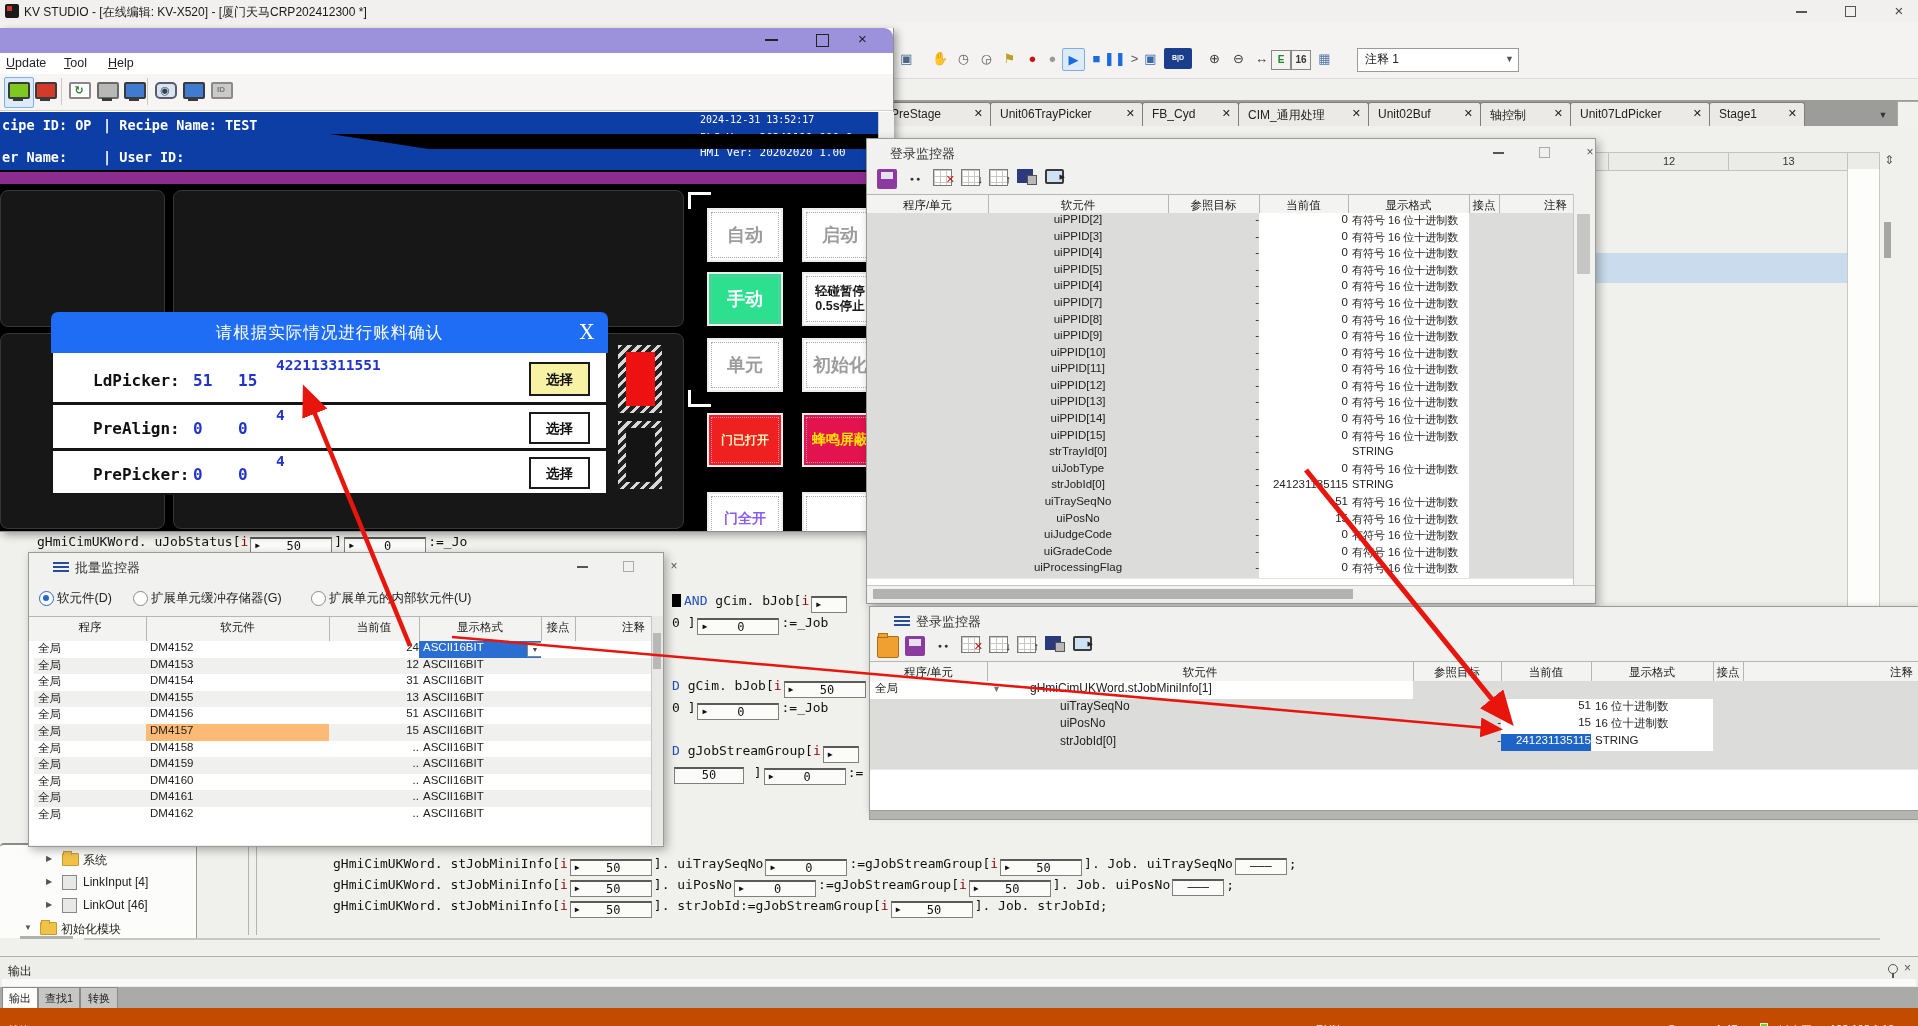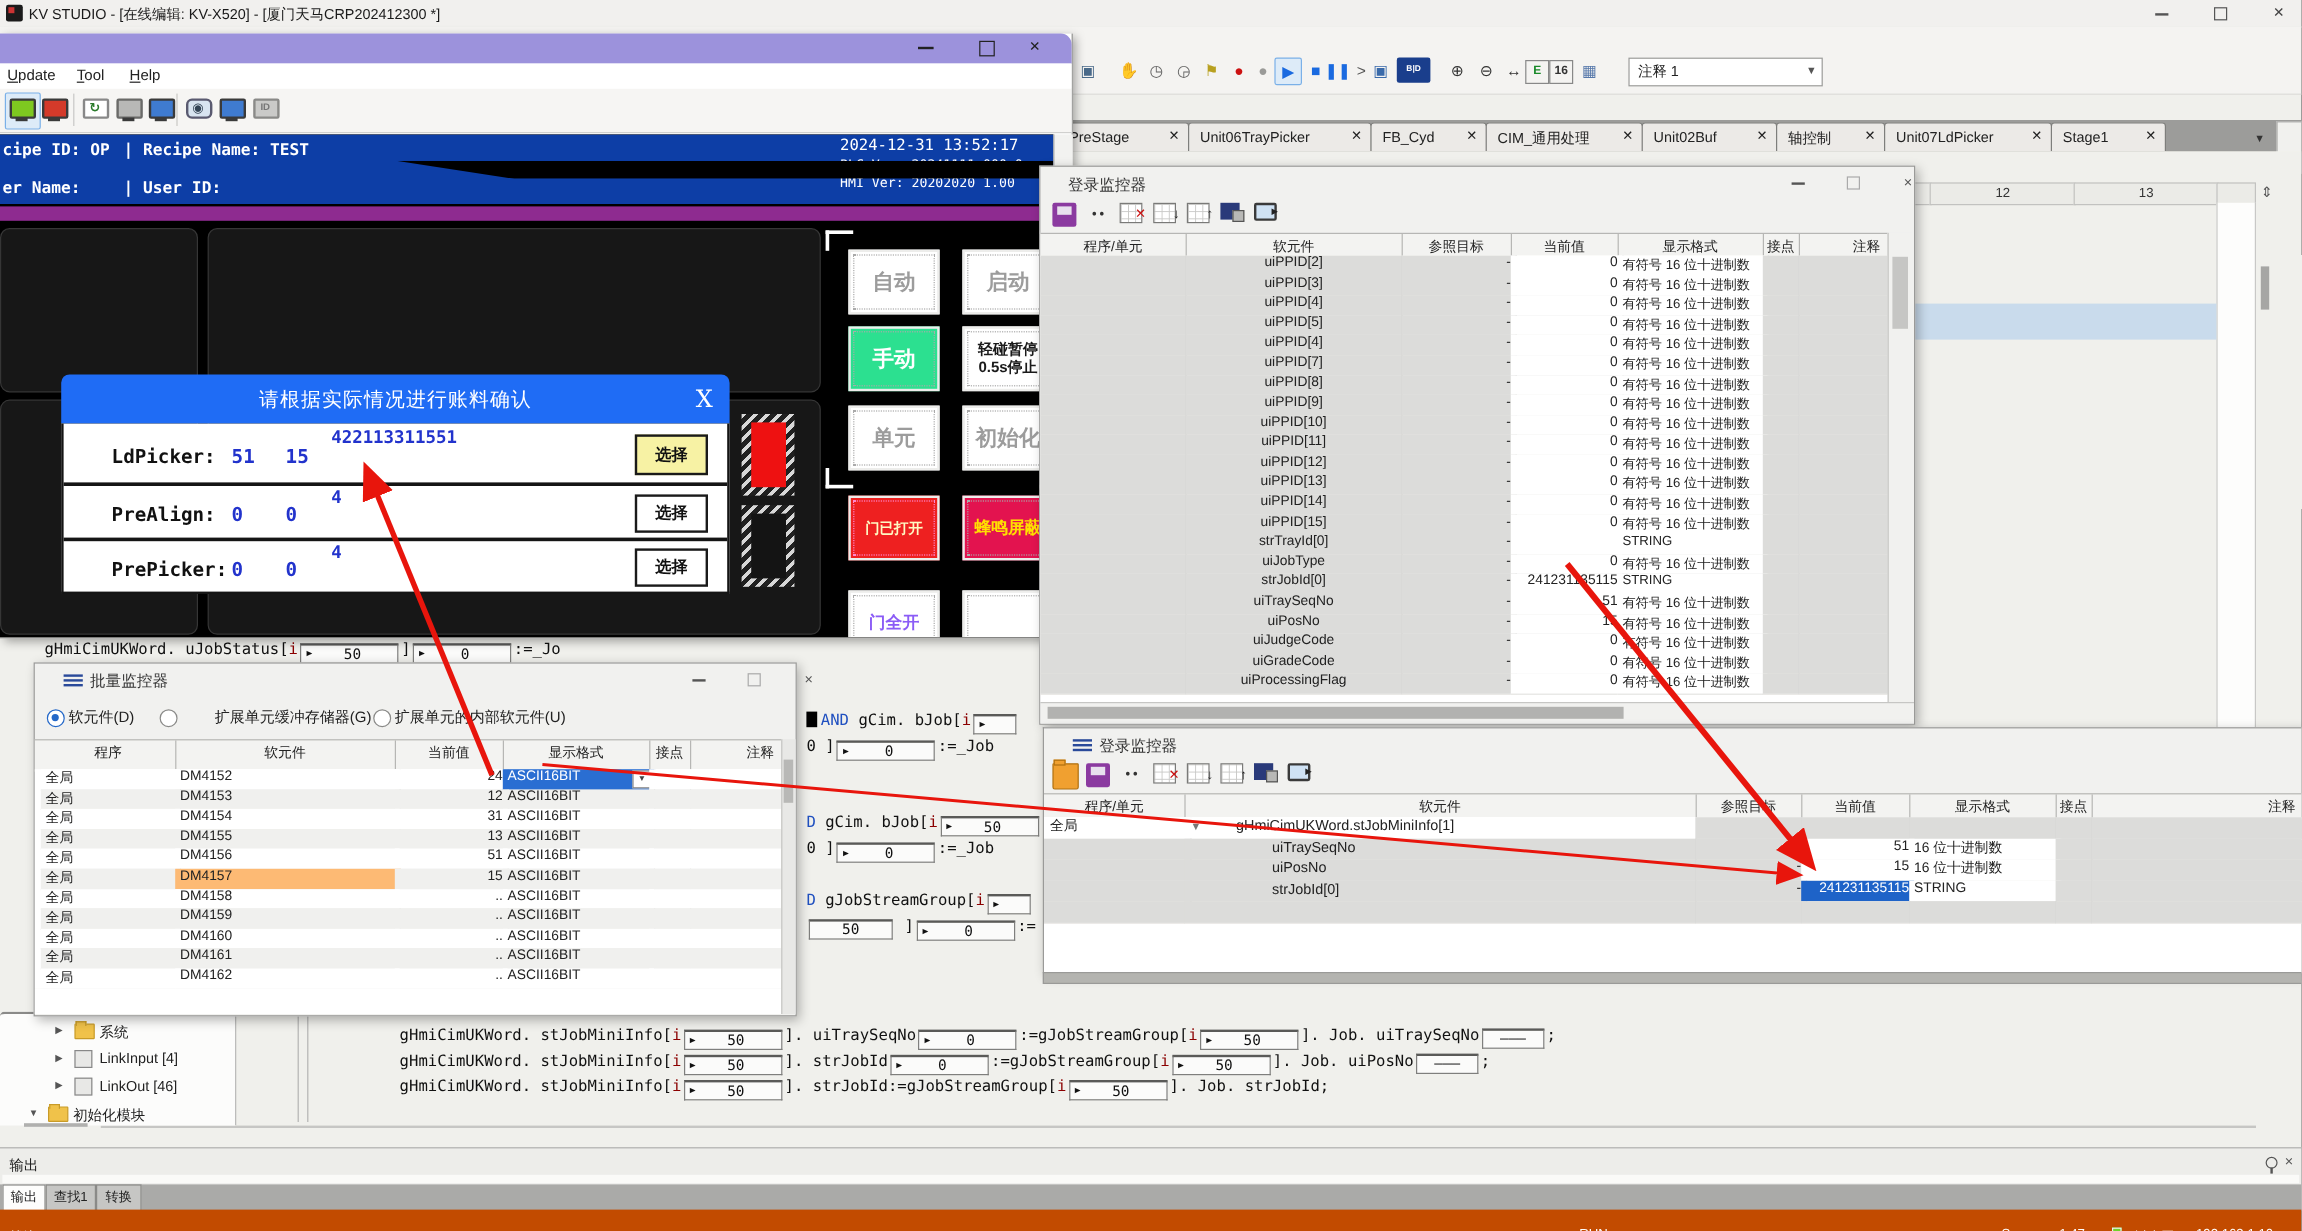--- a/index.html
+++ b/index.html
@@ -310,21 +310,21 @@
           <span class="bv">0</span>
         </span><span>:=gJobStreamGroup[</span><span class="vi">i</span><span class="sbox">
           <span class="tri">▶</span>
           <span class="bv">50</span>
         </span><span>]. Job. uiTraySeqNo</span><span class="sbox dashb">
           <span class="bv">———</span>
         </span><span>;</span></div>
       <div class="scr abs" style="left: 333px; top: 876px;"><span>gHmiCimUKWord. stJobMiniInfo[</span><span class="vi">i</span><span class="sbox">
           <span class="tri">▶</span>
           <span class="bv">50</span>
-        </span><span>]. strJobId</span><span class="sbox">
+        </span><span>]. uiPosNo</span><span class="sbox">
           <span class="tri">▶</span>
           <span class="bv">0</span>
         </span><span>:=gJobStreamGroup[</span><span class="vi">i</span><span class="sbox">
           <span class="tri">▶</span>
           <span class="bv">50</span>
         </span><span>]. Job. uiPosNo</span><span class="sbox dashb">
           <span class="bv">———</span>
         </span><span>;</span></div>
       <div class="scr abs" style="left: 333px; top: 897px;"><span>gHmiCimUKWord. stJobMiniInfo[</span><span class="vi">i</span><span class="sbox">
           <span class="tri">▶</span>
@@ -440,21 +440,21 @@
           <div class="glyph">ID</div>
         </div>
     </div>
 
     <div class="abs" id="hmi">
       <div class="abs" id="hmi-header">
         <span class="h1 mono" style="left:2px;top:5px;">cipe ID: OP</span>
         <span class="h1 mono" style="left:103px;top:5px;">| Recipe Name: TEST</span>
         <span class="h1 mono" style="left:2px;top:37px;">er Name:</span>
         <span class="h1 mono" style="left:103px;top:37px;">| User ID:</span>
-        <span class="h1 mono" style="left:700px;top:2px;font-size:13px;font-weight:normal;">2024-12-31 13:52:17</span>
+        <span class="h1 mono" style="left:700px;top:2px;font-size:10px;font-weight:normal;">2024-12-31 13:52:17</span>
         <span class="h1 mono" style="left:700px;top:19px;font-size:11px;font-weight:normal;">PLC Ver: 20241111  000.0</span>
         <span class="h1 mono" style="left:700px;top:34px;font-size:11px;font-weight:normal;">HMI Ver: 20202020  1.00</span>
         <div class="abs" id="hmi-swoosh"></div>
       </div>
       <div class="abs" id="hmi-magenta"></div>
       <div class="abs" id="hmi-body">
         <div class="panel" style="left:0;top:6px;width:163px;height:135px;"></div>
         <div class="panel" style="left:173px;top:6px;width:509px;height:135px;"></div>
         <div class="panel" style="left:0;top:149px;width:163px;height:194px;"></div>
         <div class="panel" style="left:173px;top:149px;width:509px;height:194px;"></div>
@@ -784,21 +784,21 @@
         </div>
       <span class="t" style="left:30px">批量监控器</span>
       <div class="mctl" style="left:522px"><span class="minbar"></span></div>
       <div class="mctl" style="left:568px;color:#aaa"><span class="restore" style="border-color:#aaa"></span></div>
       <div class="mctl" style="left:614px">×</div>
     </div>
     <div class="abs" style="left:0;top:33px;width:634px;height:27px;font-size:12.5px;" id="bm-radios">
         <div class="radio on" style="left: 10px; top: 5px;"></div>
         <div style="position: absolute; left: 28px; top: 4px;">软元件(D)</div>
         <div class="radio" style="left: 104px; top: 5px;"></div>
-        <div style="position: absolute; left: 122px; top: 4px; margin-left: 28px;">扩展单元缓冲存储器(G)</div>
+        <div style="position: absolute; left: 122px; top: 4px;">扩展单元缓冲存储器(G)</div>
         <div class="radio" style="left: 282px; top: 5px;"></div>
         <div style="position: absolute; left: 300px; top: 4px;">扩展单元的内部软元件(U)</div>
       </div>
     <div class="mhead" style="left:0;top:63px;width:622px;height:25px;" id="bm-head">
         <div class="mhc" style="left: 5px; width: 112px;"><span>程序</span></div>
         <div class="mhc" style="left: 117px; width: 183px;"><span>软元件</span></div>
         <div class="mhc" style="left: 300px; width: 90px;"><span>当前值</span></div>
         <div class="mhc" style="left: 390px; width: 122px;"><span>显示格式</span></div>
         <div class="mhc" style="left: 512px; width: 34px;"><span>接点</span></div>
         <div class="mhc" style="left: 546px; width: 76px; text-align: right;"><span style="padding-right: 6px;">注释</span></div>

